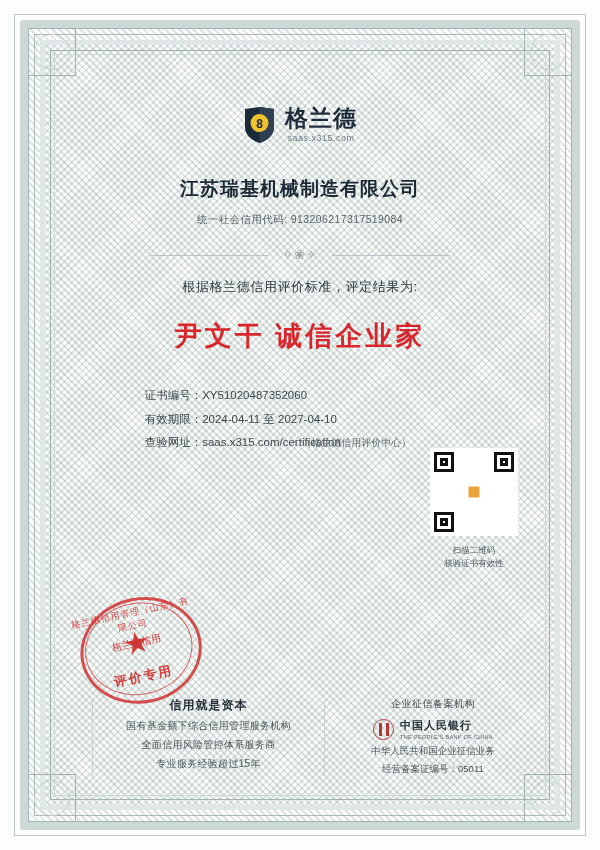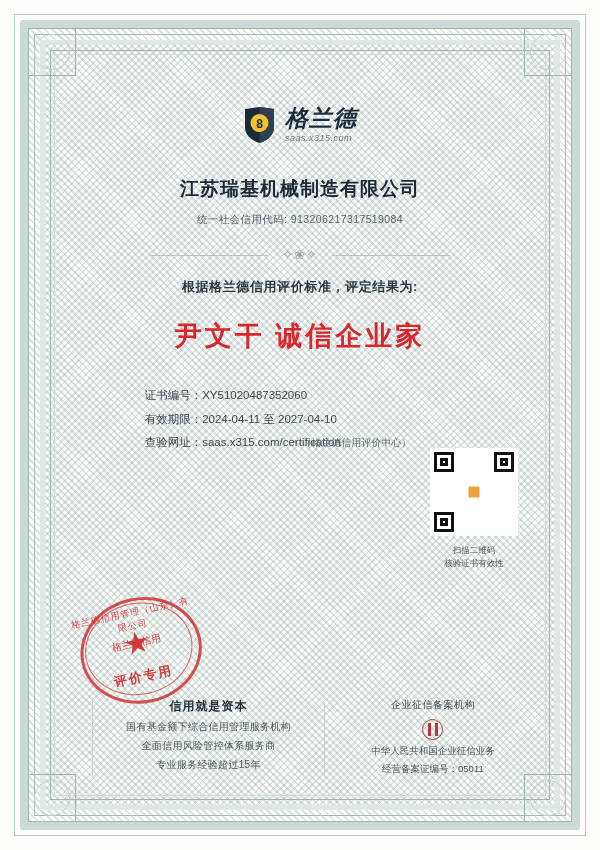--- a/index.html
+++ b/index.html
@@ -73,21 +73,21 @@
   }
   .logo-row{
     margin-top:46px;
     display:flex;align-items:center;justify-content:center;gap:9px;
   }
   .shield{
     position:relative;width:33px;height:38px;
   }
   .shield svg{display:block;}
   .brand{
-    text-align:left;line-height:1;font-style:italic;
+    text-align:center;line-height:1;
   }
   .brand-name{
     font-size:23px;font-weight:bold;color:#1d2b3a;letter-spacing:1px;
   }
   .brand-sub{
     font-size:9px;color:#6a7b85;letter-spacing:.5px;margin-top:4px;
   }
   .main-title{
     margin-top:26px;
     font-size:41px;font-weight:bold;color:#d8262c;
@@ -110,21 +110,21 @@
     position:absolute;top:9px;height:1px;width:118px;background:#b9c3c6;
   }
   .divider .line.l{left:0;}
   .divider .line.r{right:0;}
   .divider .orn{
     position:absolute;left:50%;top:0;transform:translateX(-50%);
     font-size:13px;color:#9aa6aa;line-height:18px;letter-spacing:1px;
   }
   .criteria{
     margin-top:14px;
-    font-size:13px;color:#2b3940;letter-spacing:.6px;font-weight:bold;
+    font-size:13px;color:#2b3940;letter-spacing:.6px;
   }
   .rating{
     margin-top:22px;
     font-size:27px;font-weight:bold;color:#d8262c;letter-spacing:3px;
   }
   .details{
     margin-top:30px;
     display:inline-block;text-align:left;
     font-size:11.5px;color:#3c474d;line-height:2.05;
     margin-left:-44px;
@@ -324,20 +324,24 @@
         <div class="hd">信用就是资本</div>
         <div class="ln">国有基金额下综合信用管理服务机构</div>
         <div class="ln">全面信用风险管控体系服务商</div>
         <div class="ln">专业服务经验超过15年</div>
       </div>
       <div class="footer-sep"></div>
       <div class="foot-right">
         <div class="hd">企业征信备案机构</div>
         <div class="pboc">
           <div class="pboc-logo"></div>
+          <div class="pboc-txt">
+            <div class="pboc-cn">中国人民银行</div>
+            <div class="pboc-en">THE PEOPLE'S BANK OF CHINA</div>
+          </div>
         </div>
         <div class="ln">中华人民共和国企业征信业务</div>
         <div class="ln">经营备案证编号：05011</div>
       </div>
     </div>
 
   </div>
 </div>
 
 </body></html>

